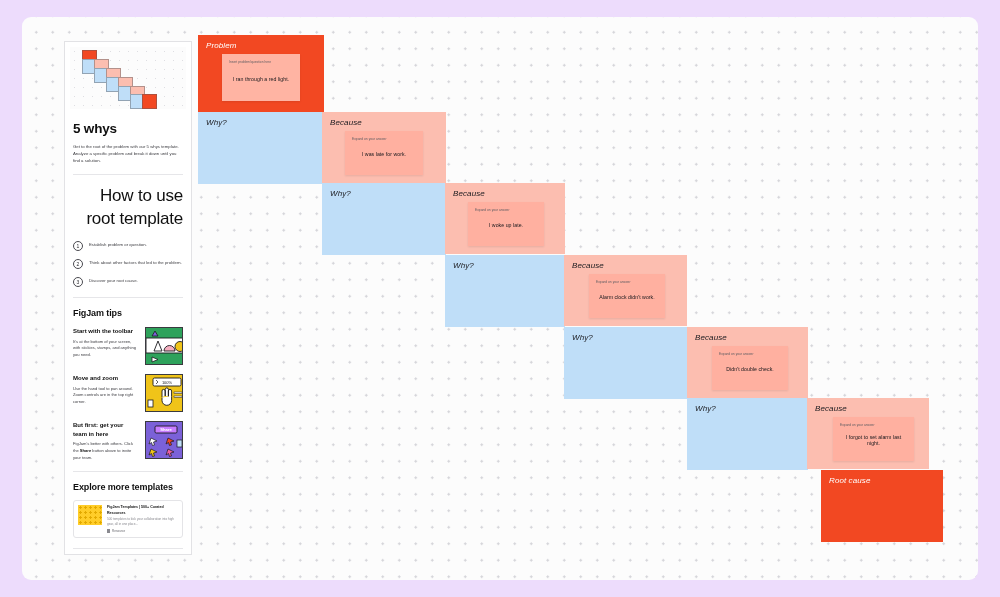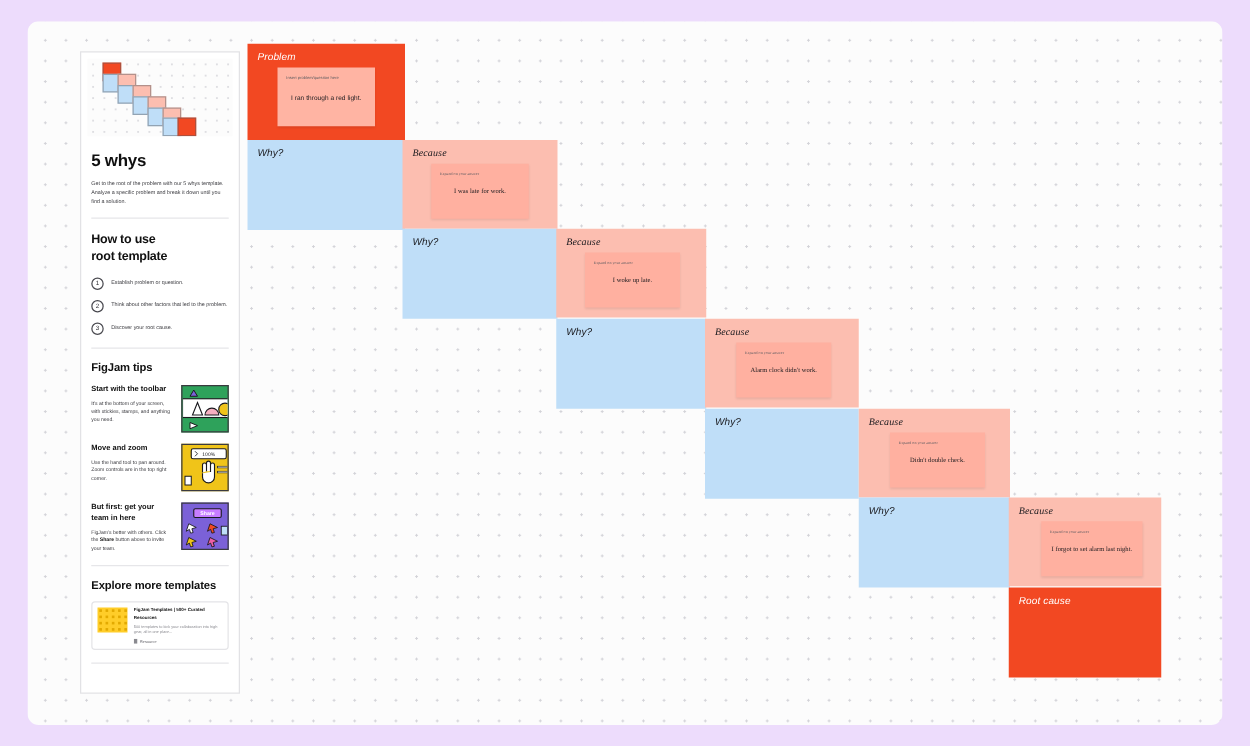--- a/index.html
+++ b/index.html
@@ -59,25 +59,26 @@
     margin: 12px 0 7px 0;
   }
   .tpl-desc {
     font-size: 4.3px;
     line-height: 1.65;
     color: #3C3C41;
   }
   .sb-rule { height: 1px; background: #E6E6E9; margin: 10px 0 10px 0; }
 
   .h2 {
-    font-size: 10px;
-    font-weight: bold;
+    font-size: 17px;
+    font-weight: normal;
     color: #101010;
     line-height: 1.35;
     letter-spacing: -0.2px;
+    text-align: right;
   }
 
   .steps { margin-top: 10px; }
   .step-row { display: flex; align-items: flex-start; gap: 6px; margin-bottom: 8px; }
   .step-num {
     flex: 0 0 auto;
     width: 10px; height: 10px;
     border: 0.8px solid #4A4A50;
     border-radius: 50%;
     font-size: 5px;
@@ -138,22 +139,22 @@
     left: 8px;
     top: 6px;
     font-size: 8px;
     font-style: italic;
     color: #1A1A1E;
     letter-spacing: 0.1px;
   }
   .blk-problem { background: #F24822; }
   .blk-problem .blk-label { color: #FFFFFF; }
   .blk-why { background: #BFDEF8; }
-  .blk-because { background: #FCBEB0; font-family: Liberation Serif, serif; }
-  .blk-root { background: #F24822; }
+  .blk-because { background: #FCBEB0; }
+  .blk-root { background: #F24822; margin-left: 14px; }
   .blk-root .blk-label { color: #FFFFFF; }
 
   .note {
     position: absolute;
     background: #FFB0A0;
     box-shadow: 0 1px 2px rgba(0,0,0,0.09);
   }
   .note-problem { background: #FFB4A3; }
   .note-hint {
     position: absolute;

